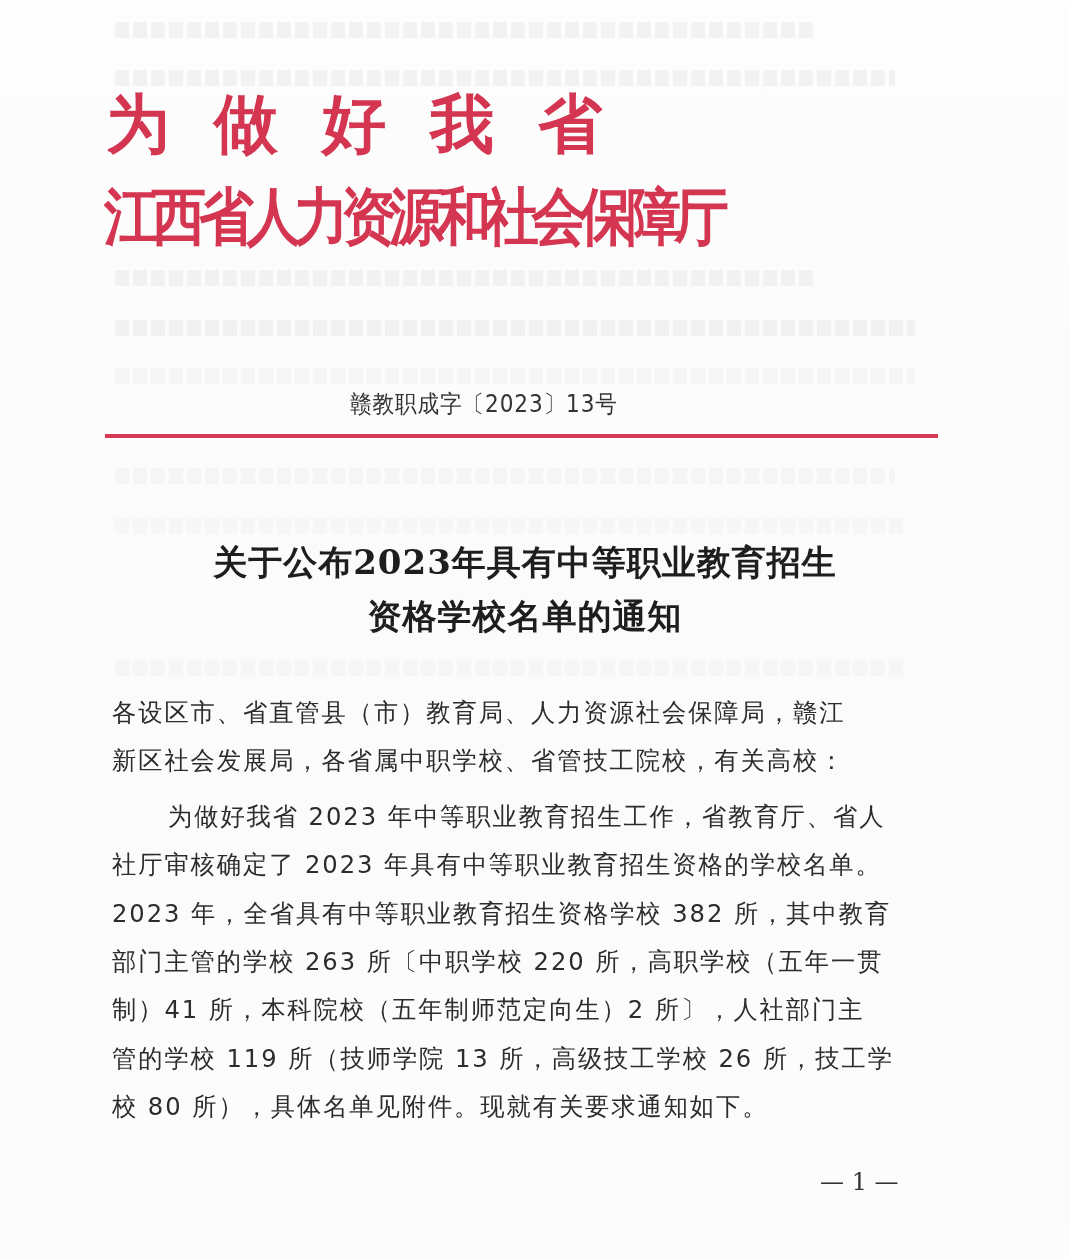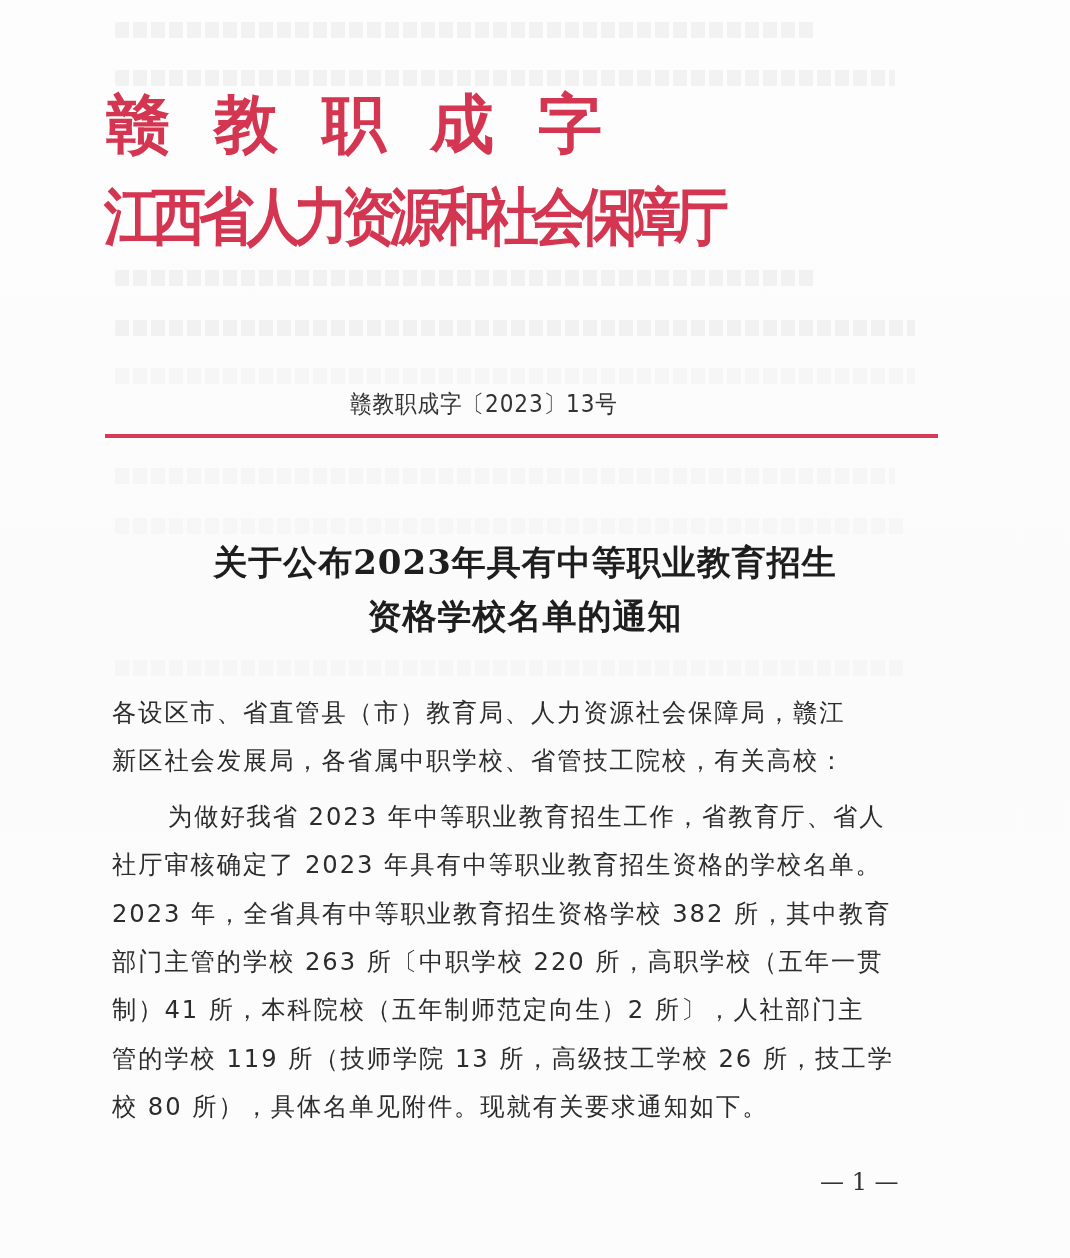--- a/index.html
+++ b/index.html
@@ -122,21 +122,21 @@
 
   <div class="bleed" style="top:22px; width:700px;"></div>
   <div class="bleed" style="top:70px; width:780px;"></div>
   <div class="bleed" style="top:270px; width:700px;"></div>
   <div class="bleed" style="top:320px; width:800px;"></div>
   <div class="bleed" style="top:368px; width:800px; opacity:0.6;"></div>
   <div class="bleed" style="top:468px; width:780px; opacity:0.6;"></div>
   <div class="bleed" style="top:518px; width:790px; opacity:0.5;"></div>
   <div class="bleed" style="top:660px; width:790px; opacity:0.5;"></div>
 
-  <div class="header-red header-line1">赣教职成字</div>
+  <div class="header-red header-line1">为做好我省</div>
   <div class="header-red header-line2">江西省人力资源和社会保障厅</div>
 
   <div class="doc-number">赣教职成字〔2023〕13号</div>
 
   <div class="red-rule"></div>
 
   <div class="title title-line1">关于公布2023年具有中等职业教育招生</div>
   <div class="title title-line2">资格学校名单的通知</div>
 
   <div class="body-text" style="top:696px;">各设区市、省直管县（市）教育局、人力资源社会保障局，赣江</div>

